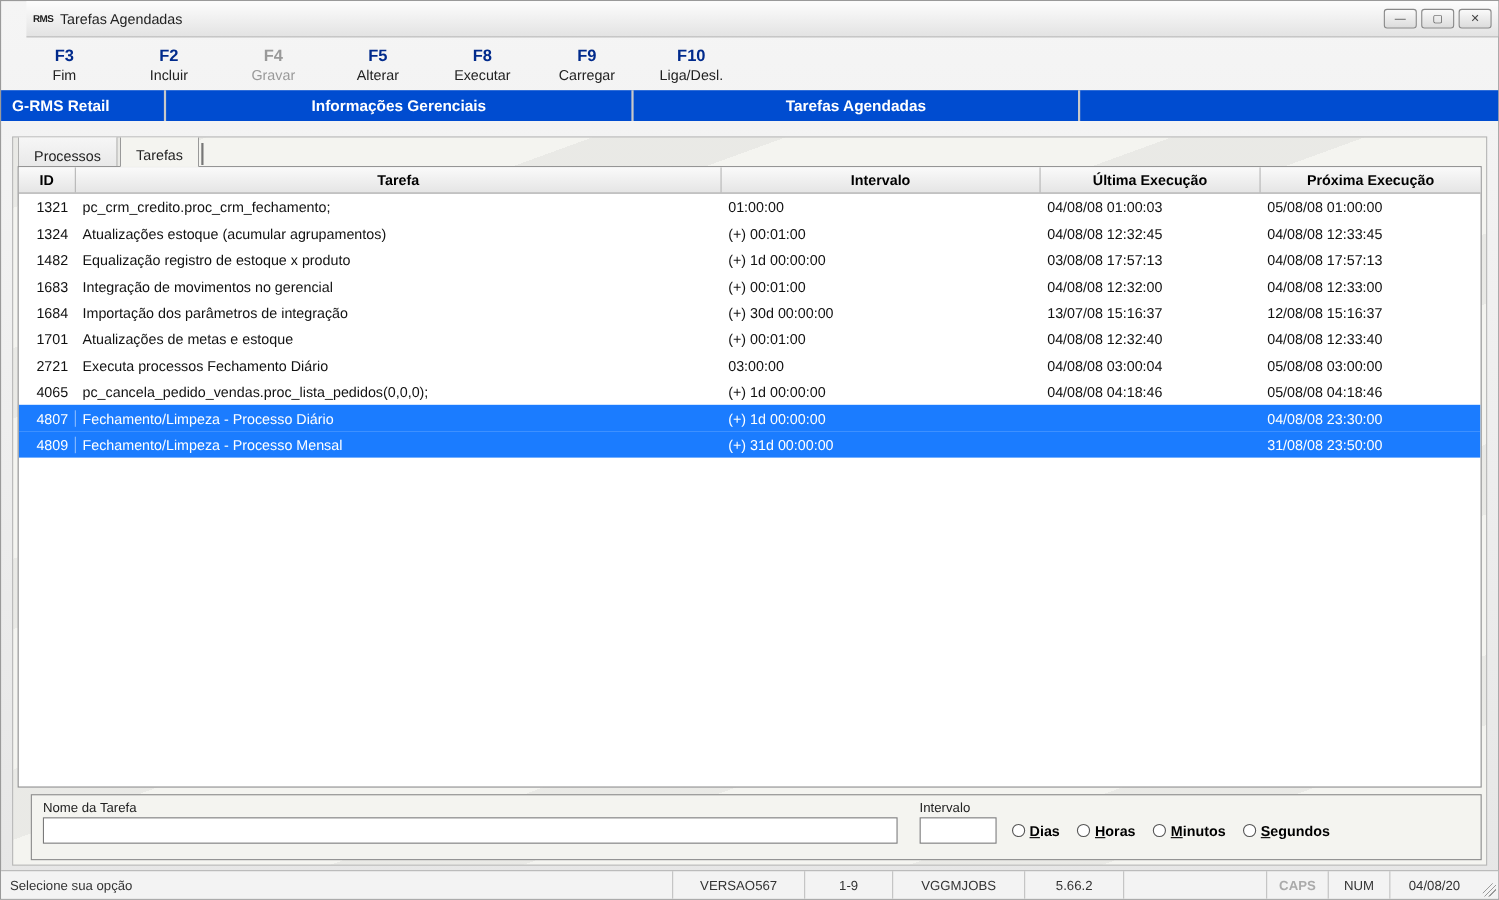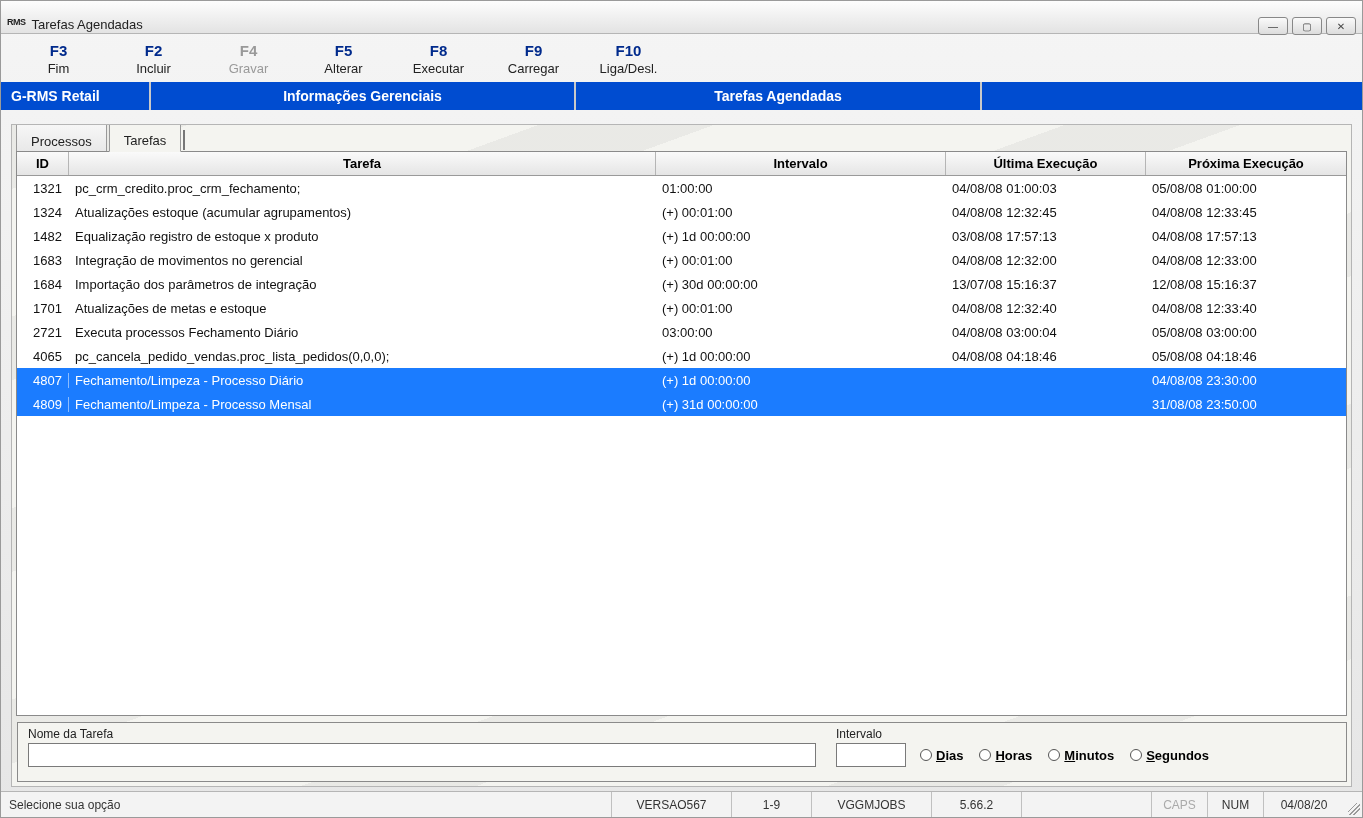--- a/index.html
+++ b/index.html
@@ -17,21 +17,23 @@
     border: 1px solid #9a9a9a;
     position: relative;
     display: flex;
     flex-direction: column;
   }
   .titlebar {
     height: 26px;
     background: linear-gradient(#fdfdfd,#e3e3e3);
     border-bottom: 1px solid #b5b5b5;
     display: flex;
+    align-items: center;
     padding: 16px 6px;
+    margin-left: 23px;
   }
   .titlebar .app-icon {
     font-size: 9px;
     font-weight: bold;
     color: #222;
     margin-right: 6px;
     letter-spacing: -0.5px;
   }
   .titlebar .title {
     flex: 1;
@@ -170,21 +172,21 @@
   .row .c-int{ width:290px; }
   .row .c-last{ width:200px; }
   .row .c-next{ width:200px; }
   .row.sel{
     background:#1b7cff;
     color:#fff;
   }
   .row.sel .c-id{ border-right:1px solid #8bbcff; }
   .bottom-form{
     position:absolute;
-    left:5px; right:4px; bottom:4px;
+    left:16px; right:4px; bottom:4px;
     height:60px;
     border:1px solid #8a8a8a;
     background:#f4f4f0;
     padding:4px 10px 6px 10px;
     display:flex;
     gap:20px;
     align-items:flex-start;
   }
   .field-block{ display:flex; flex-direction:column; }
   .field-label{ font-size:12px; color:#222; margin-bottom:2px; }
@@ -409,19 +411,19 @@
     </div>
   </div>
 
   <div class="statusbar">
     <div class="stat-cell msg">Selecione sua opção</div>
     <div class="stat-cell" style="width:120px;">VERSAO567</div>
     <div class="stat-cell" style="width:80px;">1-9</div>
     <div class="stat-cell" style="width:120px;">VGGMJOBS</div>
     <div class="stat-cell" style="width:90px;">5.66.2</div>
     <div class="stat-cell" style="width:130px;"></div>
-    <div class="stat-cell dim" style="width:56px;">CAPS</div>
+    <div class="stat-cell dim" style="width:56px;font-weight:bold;">CAPS</div>
     <div class="stat-cell" style="width:56px;">NUM</div>
     <div class="stat-cell" style="width:80px;border-right:none;">04/08/20</div>
     <div class="grip"></div>
   </div>
 
 </div>
 
 </body></html>

